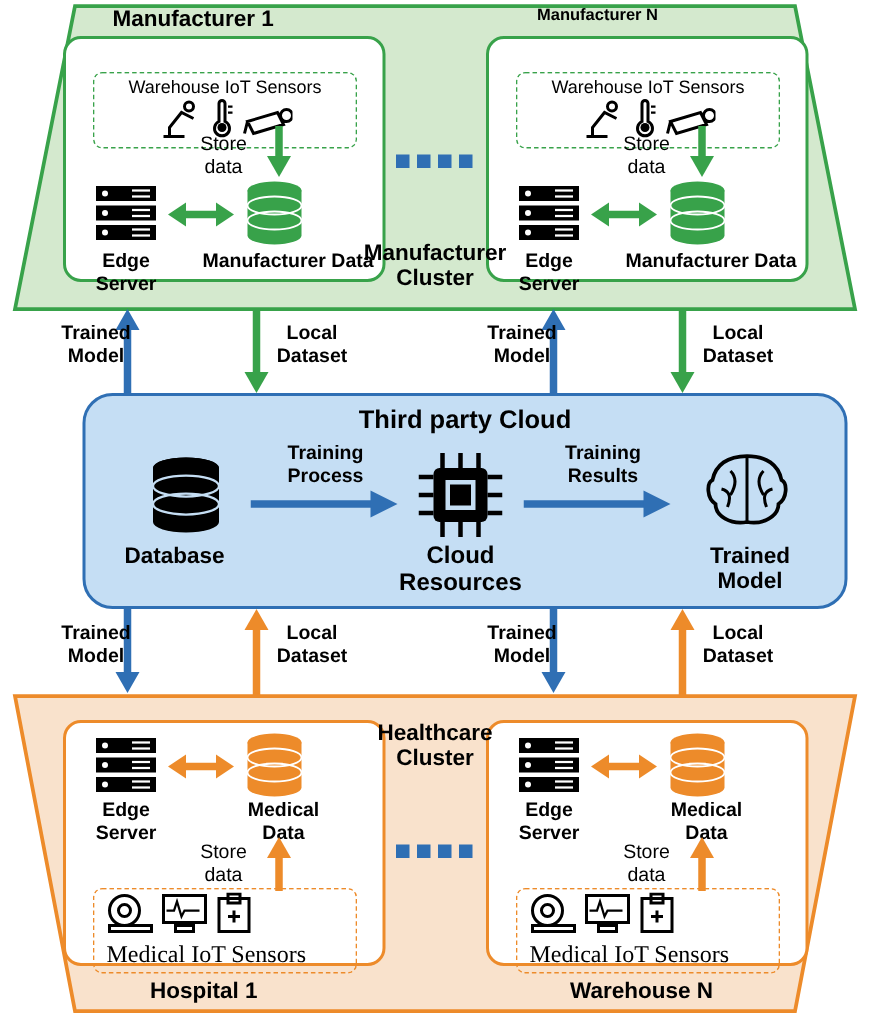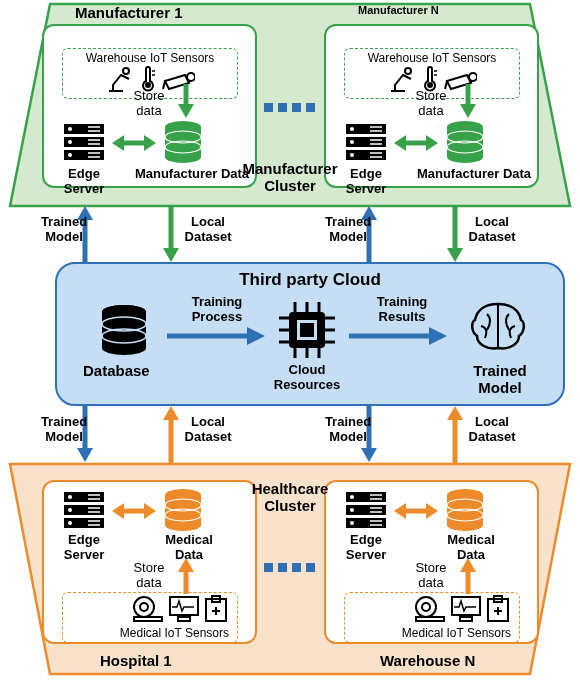--- a/index.html
+++ b/index.html
@@ -17,21 +17,21 @@
   .hospital-box {
     position: absolute; width: 215px; height: 164px;
     background: #fff; border: 2px solid #ed8b2a; border-radius: 12px;
   }
   .iot-box {
     position: absolute; border: 1.5px dashed #38a24a; border-radius: 6px;
     padding: 2px 8px; text-align: center; font-size: 12px; margin-top: 16px;
   }
   .iot-box-o {
     position: absolute; border: 1.5px dashed #ed8b2a; border-radius: 6px;
-    padding: 2px 8px; text-align: right; font-size: 12px;
+    padding: 2px 8px; text-align: left; font-size: 16px; font-family: Liberation Serif, serif;
   }
   .cloud-box {
     position: absolute; left: 35px; top: 262px; width: 510px; height: 144px;
     background: #c5def4; border: 2px solid #2f6fb4; border-radius: 20px; margin-left: 20px;
   }
   svg.icon { position: absolute; }
   .dots .d { fill:#2f6fb4; }
 </style>
 </head>
 <body>
@@ -78,21 +78,21 @@
           <line x1="28" y1="46" x2="28" y2="56"></line>
           <line x1="40" y1="46" x2="40" y2="56"></line>
         <line x1="0" y1="16" x2="10" y2="16"></line>
           <line x1="0" y1="28" x2="10" y2="28"></line>
           <line x1="0" y1="40" x2="10" y2="40"></line>
         <line x1="46" y1="16" x2="56" y2="16"></line>
           <line x1="46" y1="28" x2="56" y2="28"></line>
           <line x1="46" y1="40" x2="56" y2="40"></line>
       </g>
     </svg>
-    <div class="label" style="left:205px;top:98px;font-size:13px;width:90px">Cloud Resources</div>
+    <div class="label" style="left:205px;top:98px;font-size:16px;width:90px">Cloud Resources</div>
 
     <svg class="icon" style="left:292px;top:60px" width="100" height="24">
       <line x1="0" y1="12" x2="82" y2="12" stroke="#2f6fb4" stroke-width="5"></line>
       <polygon points="80,3 98,12 80,21" fill="#2f6fb4"></polygon>
     </svg>
     <div class="label small-label" style="left:300px;top:30px;width:90px">Training Results</div>
 
     <svg class="icon" style="left:410px;top:36px" width="62" height="56" viewBox="0 0 62 56">
       <path d="M31 4 C18 4 10 10 8 20 C4 22 4 32 10 36 C10 44 20 50 31 48 C42 50 52 44 52 36 C58 32 58 22 54 20 C52 10 44 4 31 4 Z" fill="none" stroke="#000" stroke-width="2.5"></path>
       <path d="M31 4 V48 M20 14 Q26 20 20 30 M42 14 Q36 20 42 30 M14 26 Q22 28 18 38 M48 26 Q40 28 44 38" fill="none" stroke="#000" stroke-width="2"></path>

